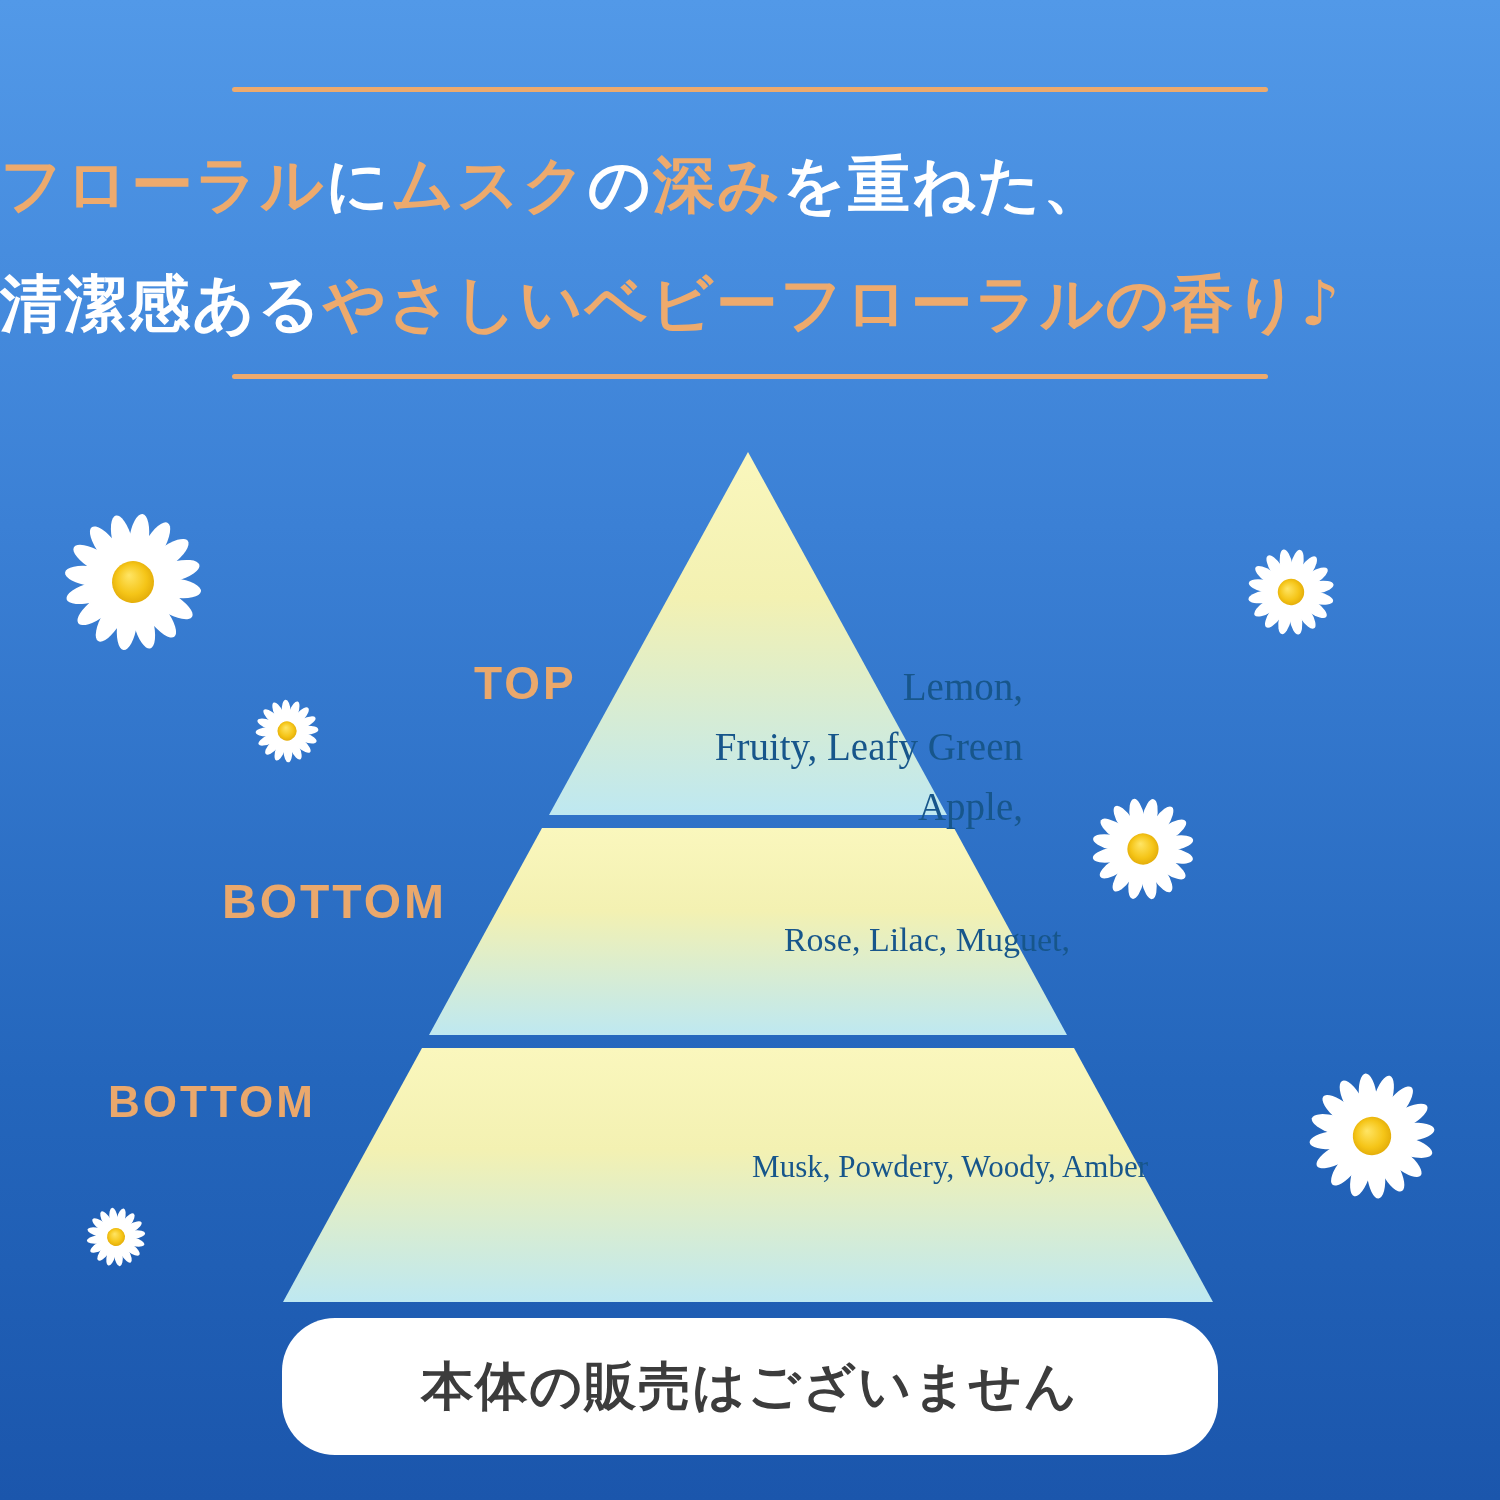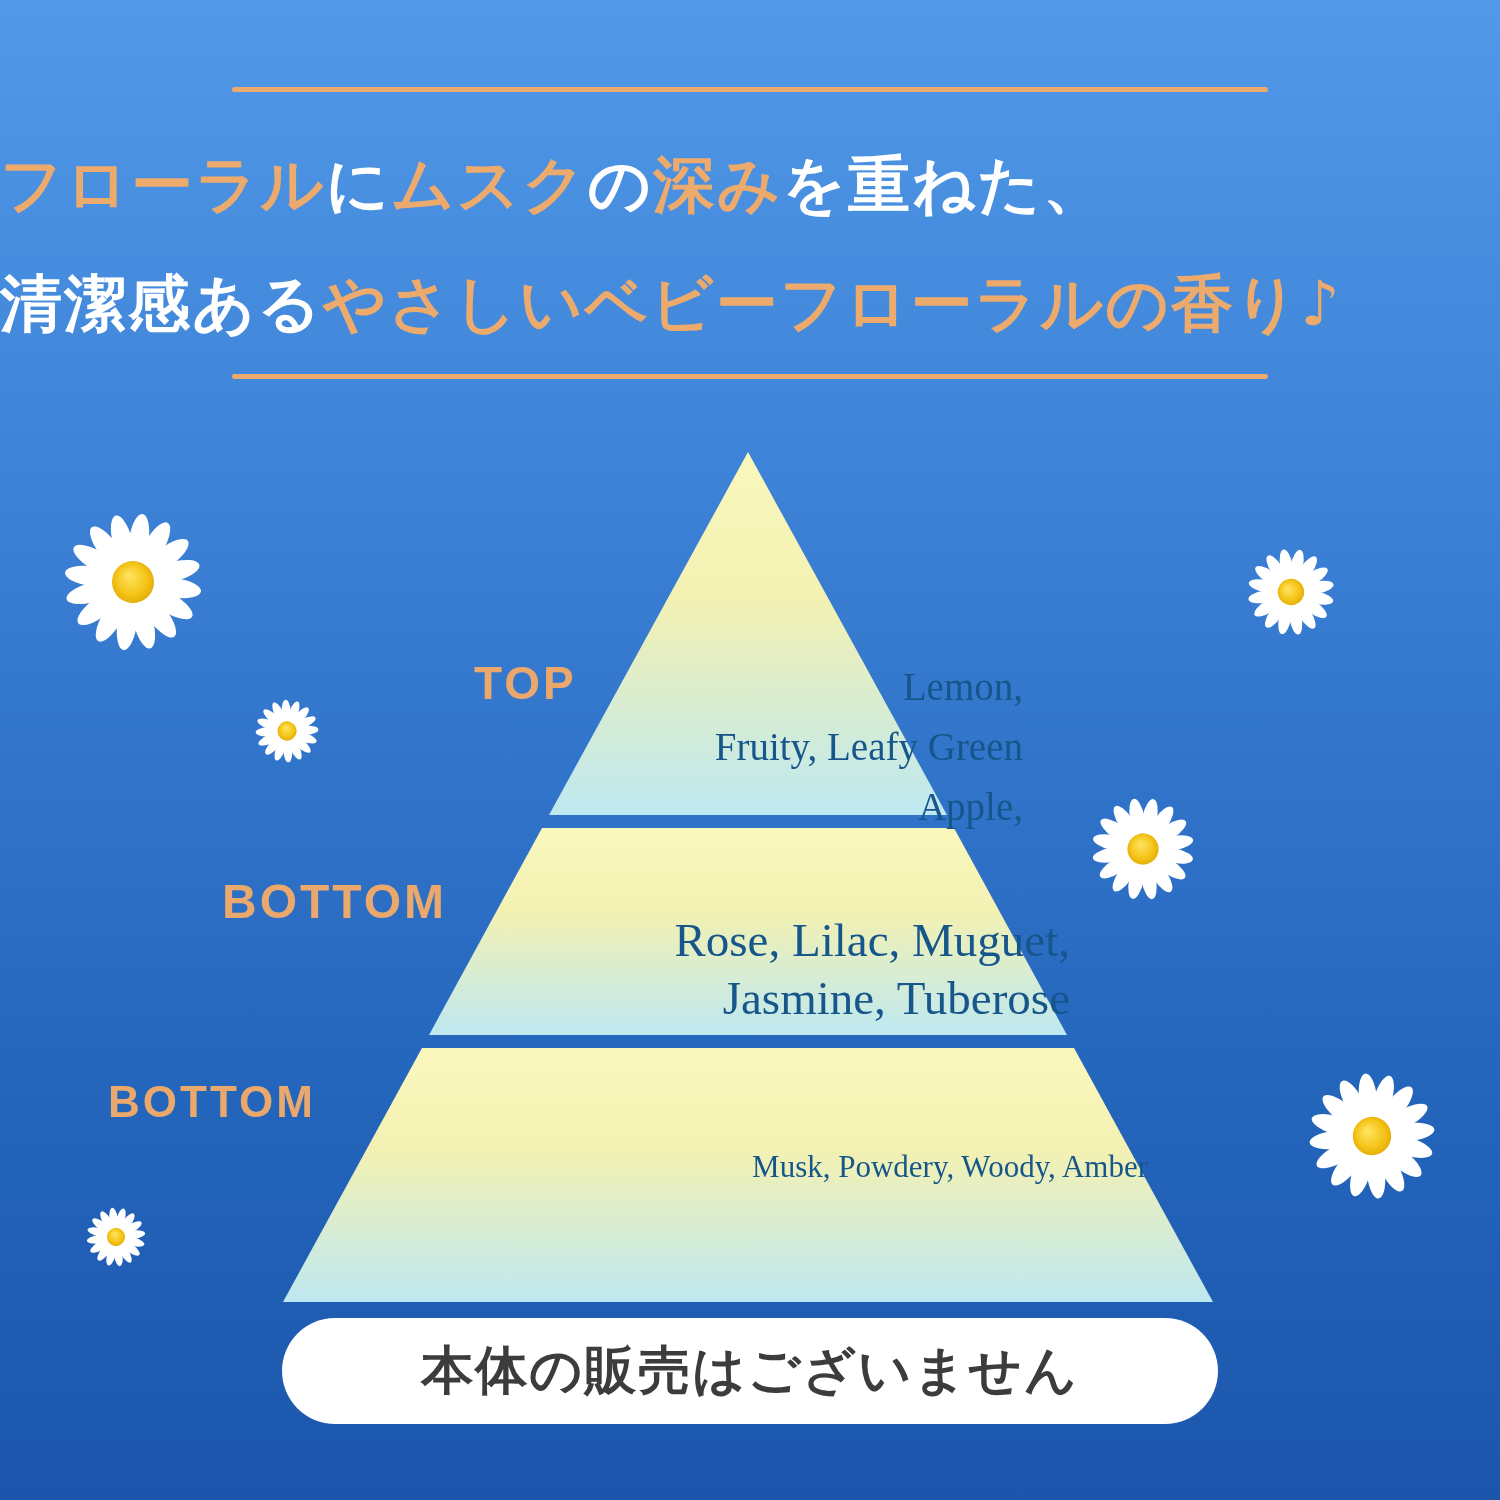--- a/index.html
+++ b/index.html
@@ -66,39 +66,39 @@
   .label-bottom { left: 108px;  top: 1080px; font-size: 44px; }
 
   .notes {
     position: absolute;
     text-align: right;
     color: #17568b;
     font-family: "Liberation Serif", "DejaVu Serif", serif;
     margin-top: 39px;
   }
   .notes-top    { left: 473px; top: 618px;  width: 550px; font-size: 39px; line-height: 60px; }
-  .notes-middle { left: 425px; top: 872px;  width: 645px; font-size: 47px; line-height: 58px; }
+  .notes-middle { left: 425px; top: 872px;  width: 645px; font-size: 34px; line-height: 58px; }
   .notes-bottom { left: 348px; top: 1103px; width: 800px; font-size: 31px; line-height: 50px; }
 
   
   .daisy { position: absolute; }
   .daisy-1 { left: 63px;   top: 512px;  width: 140px; height: 140px; transform: rotate(8deg); }
   .daisy-2 { left: 255px;  top: 699px;  width: 64px;  height: 64px;  transform: rotate(20deg); }
   .daisy-3 { left: 1247px; top: 548px;  width: 88px;  height: 88px;  transform: rotate(-10deg); }
   .daisy-4 { left: 1091px; top: 797px;  width: 104px; height: 104px; transform: rotate(12deg); }
   .daisy-5 { left: 1308px; top: 1072px; width: 128px; height: 128px; transform: rotate(-6deg); }
   .daisy-6 { left: 86px;   top: 1207px; width: 60px;  height: 60px;  transform: rotate(15deg); }
 
   
   .pill {
     position: absolute;
     left: 282px;
     top: 1318px;
     width: 936px;
-    height: 106px;
+    height: 137px;
     background: #ffffff;
     border-radius: 53px;
     display: flex;
     align-items: center;
     justify-content: center;
   }
   .pill-text {
     font-size: 52px;
     font-weight: bold;
     color: #3c3c3c;
@@ -181,21 +181,20 @@
   <div class="level-label label-middle">BOTTOM</div>
   <div class="level-label label-bottom">BOTTOM</div>
 
   <div class="notes notes-top">
     <div>Lemon,</div>
     <div>Fruity, Leafy Green</div>
     <div>Apple,</div>
   </div>
   <div class="notes notes-middle">
     <div>Rose, Lilac, Muguet,</div>
-    <div>Jasmine, Tuberose</div>
   </div>
   <div class="notes notes-bottom">
     <div>Musk, Powdery, Woody, Amber</div>
   </div>
 
   <svg class="daisy daisy-1" viewBox="-50 -50 100 100">
       <use href="#daisy-symbol" xlink:href="#daisy-symbol"></use>
     </svg>
   <svg class="daisy daisy-2" viewBox="-50 -50 100 100">
       <use href="#daisy-symbol" xlink:href="#daisy-symbol"></use>

